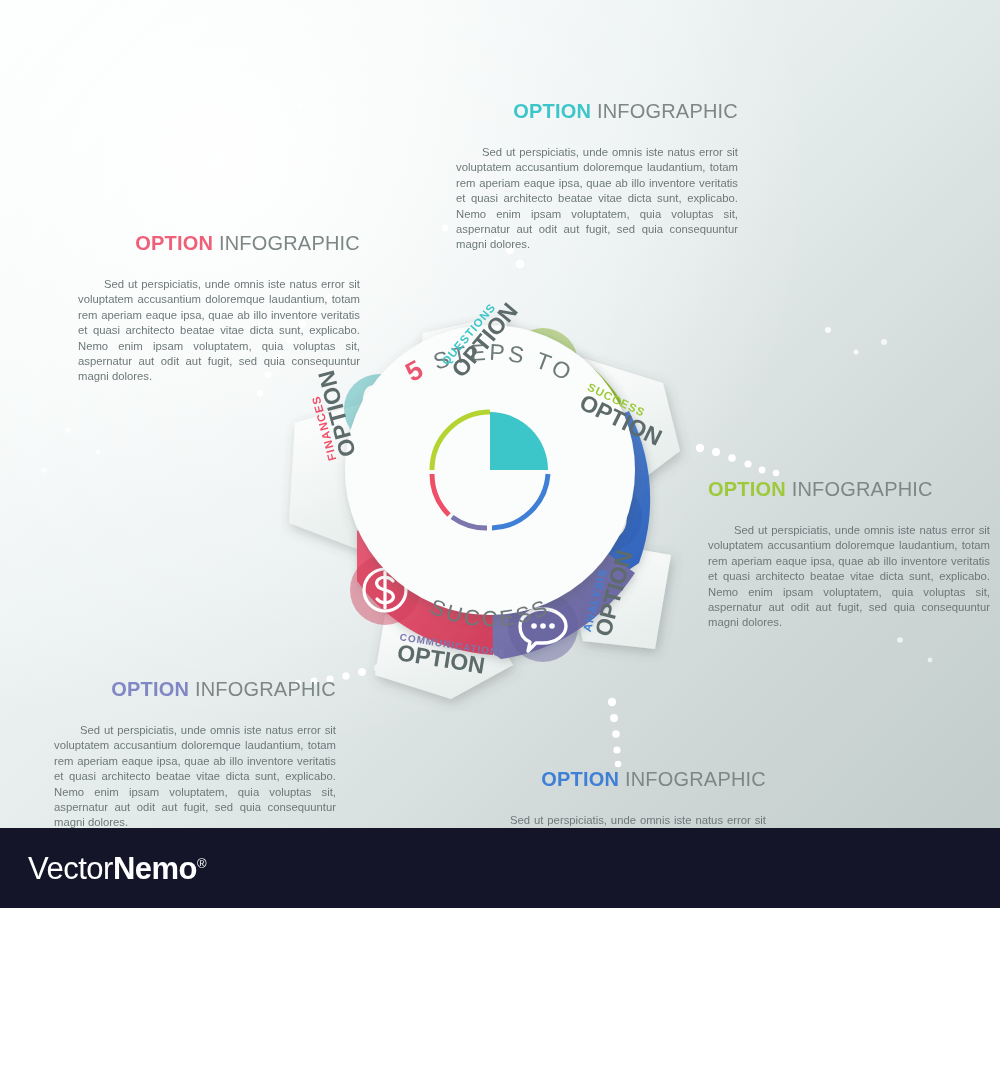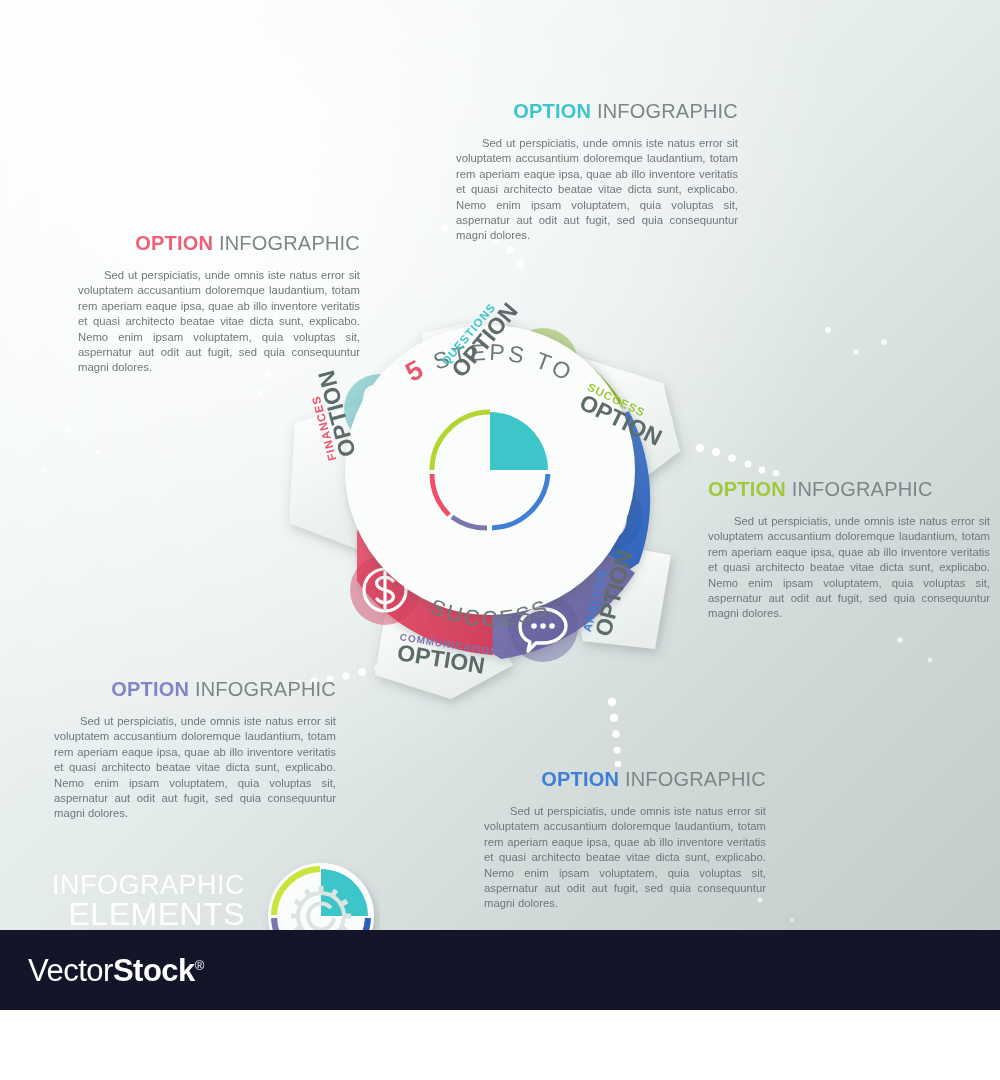--- a/index.html
+++ b/index.html
@@ -3,21 +3,21 @@
 <meta charset="utf-8">
 <style>
   * { box-sizing: border-box; margin: 0; padding: 0; }
   html, body {
     width: 1000px; height: 1080px;
     font-family: "Liberation Sans", sans-serif;
     overflow: hidden;
   }
   #page {
     position: relative;
-    width: 1000px; height: 1010px;
+    width: 1000px; height: 908px;
     background: linear-gradient(135deg, #fbfdfd 0%, #f3f7f7 22%, #e4ebeb 48%, #cfd8d7 74%, #bfcac9 100%);
     overflow: hidden;
   }
   
   #page::before {
     content: "";
     position: absolute; inset: 0;
     background: radial-gradient(circle at 22% 18%, rgba(255,255,255,.95) 0%, rgba(255,255,255,0) 55%);
     pointer-events: none;
   }
@@ -25,21 +25,21 @@
   
   .txtblock { position: absolute; }
   .txt-head {
     font-size: 20px; letter-spacing: .2px; white-space: nowrap;
     font-weight: 400;
   }
   .txt-head .w1 { font-weight: 700; }
   .txt-head .w2 { color: #7d8786; font-weight: 400; }
   .txt-body {
     font-size: 11.3px; line-height: 15.4px; color: #6e7878;
-    text-align: justify; text-indent: 26px; margin-top: 13px;
+    text-align: justify; text-indent: 26px; margin-top: 22px;
   }
   .ta-right .txt-head { text-align: right; }
   .ta-left  .txt-head { text-align: left; }
 
   #blk-top    { left: 456px; top: 100px;  width: 282px; }
   #blk-left   { left: 78px;  top: 232px;  width: 282px; }
   #blk-right  { left: 708px; top: 478px;  width: 282px; }
   #blk-bleft  { left: 54px;  top: 678px;  width: 282px; }
   #blk-bottom { left: 484px; top: 768px;  width: 282px; }
 
@@ -389,17 +389,17 @@
             <line x1="-15" y1="-26" x2="-12" y2="-21"></line>
           </g>
           <path d="M 10,-8 A 13,13 0 1 0 13,2" stroke-width="4"></path>
         </g>
       </g>
     </svg>
   </div>
 
   <div id="footer">
     <div id="vs-logo">
-      <span class="light">Vector</span><span class="bold">Stock</span><span class="reg">®</span>
+      <span class="light">Vector</span><span class="bold">Nemo</span><span class="reg">®</span>
     </div>
   </div>
 
 </div>
 
 </body></html>

